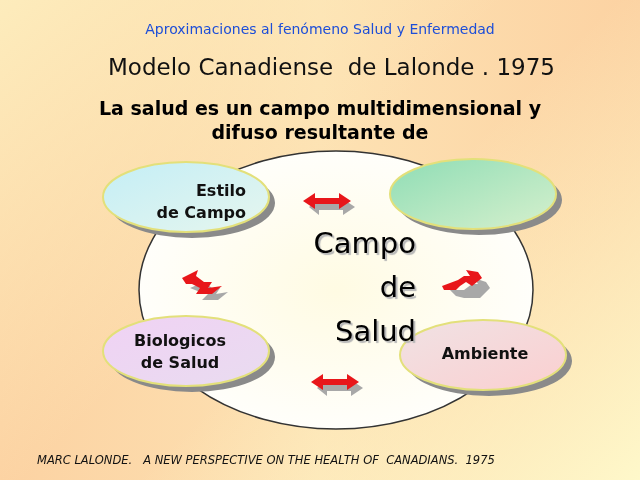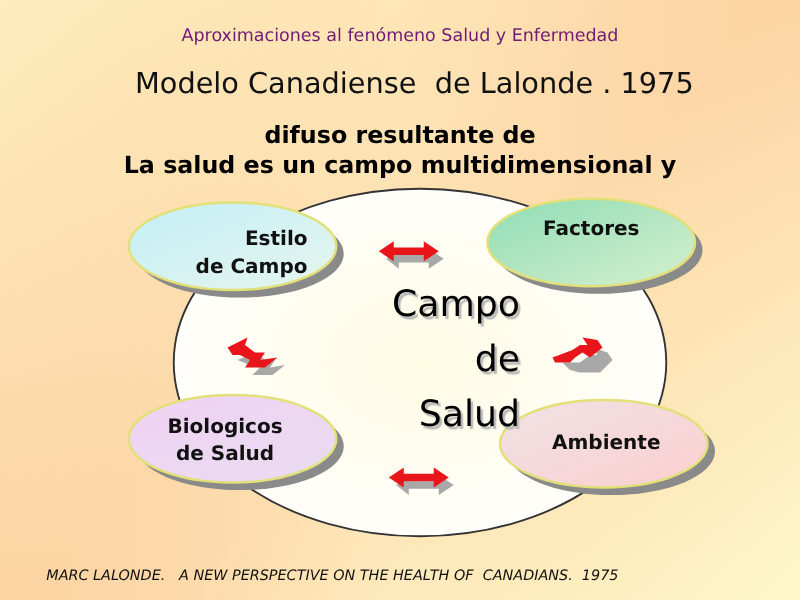--- a/index.html
+++ b/index.html
@@ -9,21 +9,21 @@
     }
     .slide {
       position: absolute; left: 0; top: 0; width: 640px; height: 480px;
       background:
         linear-gradient(135deg, rgba(253,236,188,1) 0%, rgba(253,224,172,0) 45%),
         linear-gradient(315deg, rgba(254,248,202,1) 0%, rgba(254,244,196,0) 45%),
         linear-gradient(90deg, #fcd2a2 0%, #fde2b3 50%, #fcd2a2 100%);
     }
     .subtitle {
       position: absolute; left: 0; width: 640px; top: 21px;
-      text-align: center; font-size: 14px; color: #701a75;
+      text-align: center; font-size: 14px; color: #1d4ed8;
     }
     .title {
       position: absolute; left: 108px; top: 54px;
       font-size: 23px; color: #111;
       font-family: "DejaVu Sans", sans-serif; white-space: pre;
     }
     .heading {
       position: absolute; left: 0; width: 640px; top: 96px;
       text-align: center; font-size: 19px; font-weight: bold; color: #000;
       line-height: 24px;
@@ -45,22 +45,22 @@
     }
   </style>
 </head>
 <body>
 
 <div class="slide"></div>
 
 <div class="subtitle">Aproximaciones al fenómeno Salud  y  Enfermedad</div>
 <div class="title">Modelo Canadiense  de Lalonde . 1975</div>
 <div class="heading">
+  <div>La salud es un campo multidimensional y</div>
   <div>difuso resultante de</div>
-  <div>La salud es un campo multidimensional y</div>
 </div>
 
 <svg class="diagram" width="640" height="480" viewBox="0 0 640 480">
   <defs>
     <radialGradient id="circleGrad" cx="50%" cy="50%" r="60%">
       <stop offset="0%" stop-color="#fffbe3"></stop>
       <stop offset="100%" stop-color="#ffffff"></stop>
     </radialGradient>
     <linearGradient id="gEstilo" x1="0" y1="0" x2="1" y2="1">
       <stop offset="0%" stop-color="#c4eef6"></stop>
@@ -122,21 +122,20 @@
     <polygon points="0,18 16,12 22,8 28,8 24,2 36,4 40,10 30,18 24,14 18,18 14,22 2,22" fill="#e8161a"></polygon>
   </g>
 </svg>
 
 <div class="oval-label" style="left:126px; top:180px; width:120px;text-align:right;">
   <div>Estilo</div>
   <div>de Campo</div>
 </div>
 
 <div class="oval-label" style="left:408px; top:172px; width:130px;">
-  <div>Factores</div>
 </div>
 
 <div class="oval-label" style="left:120px; top:330px; width:120px;">
   <div>Biologicos</div>
   <div>de Salud</div>
 </div>
 
 <div class="oval-label" style="left:420px; top:343px; width:130px;">
   <div>Ambiente</div>
 </div>

